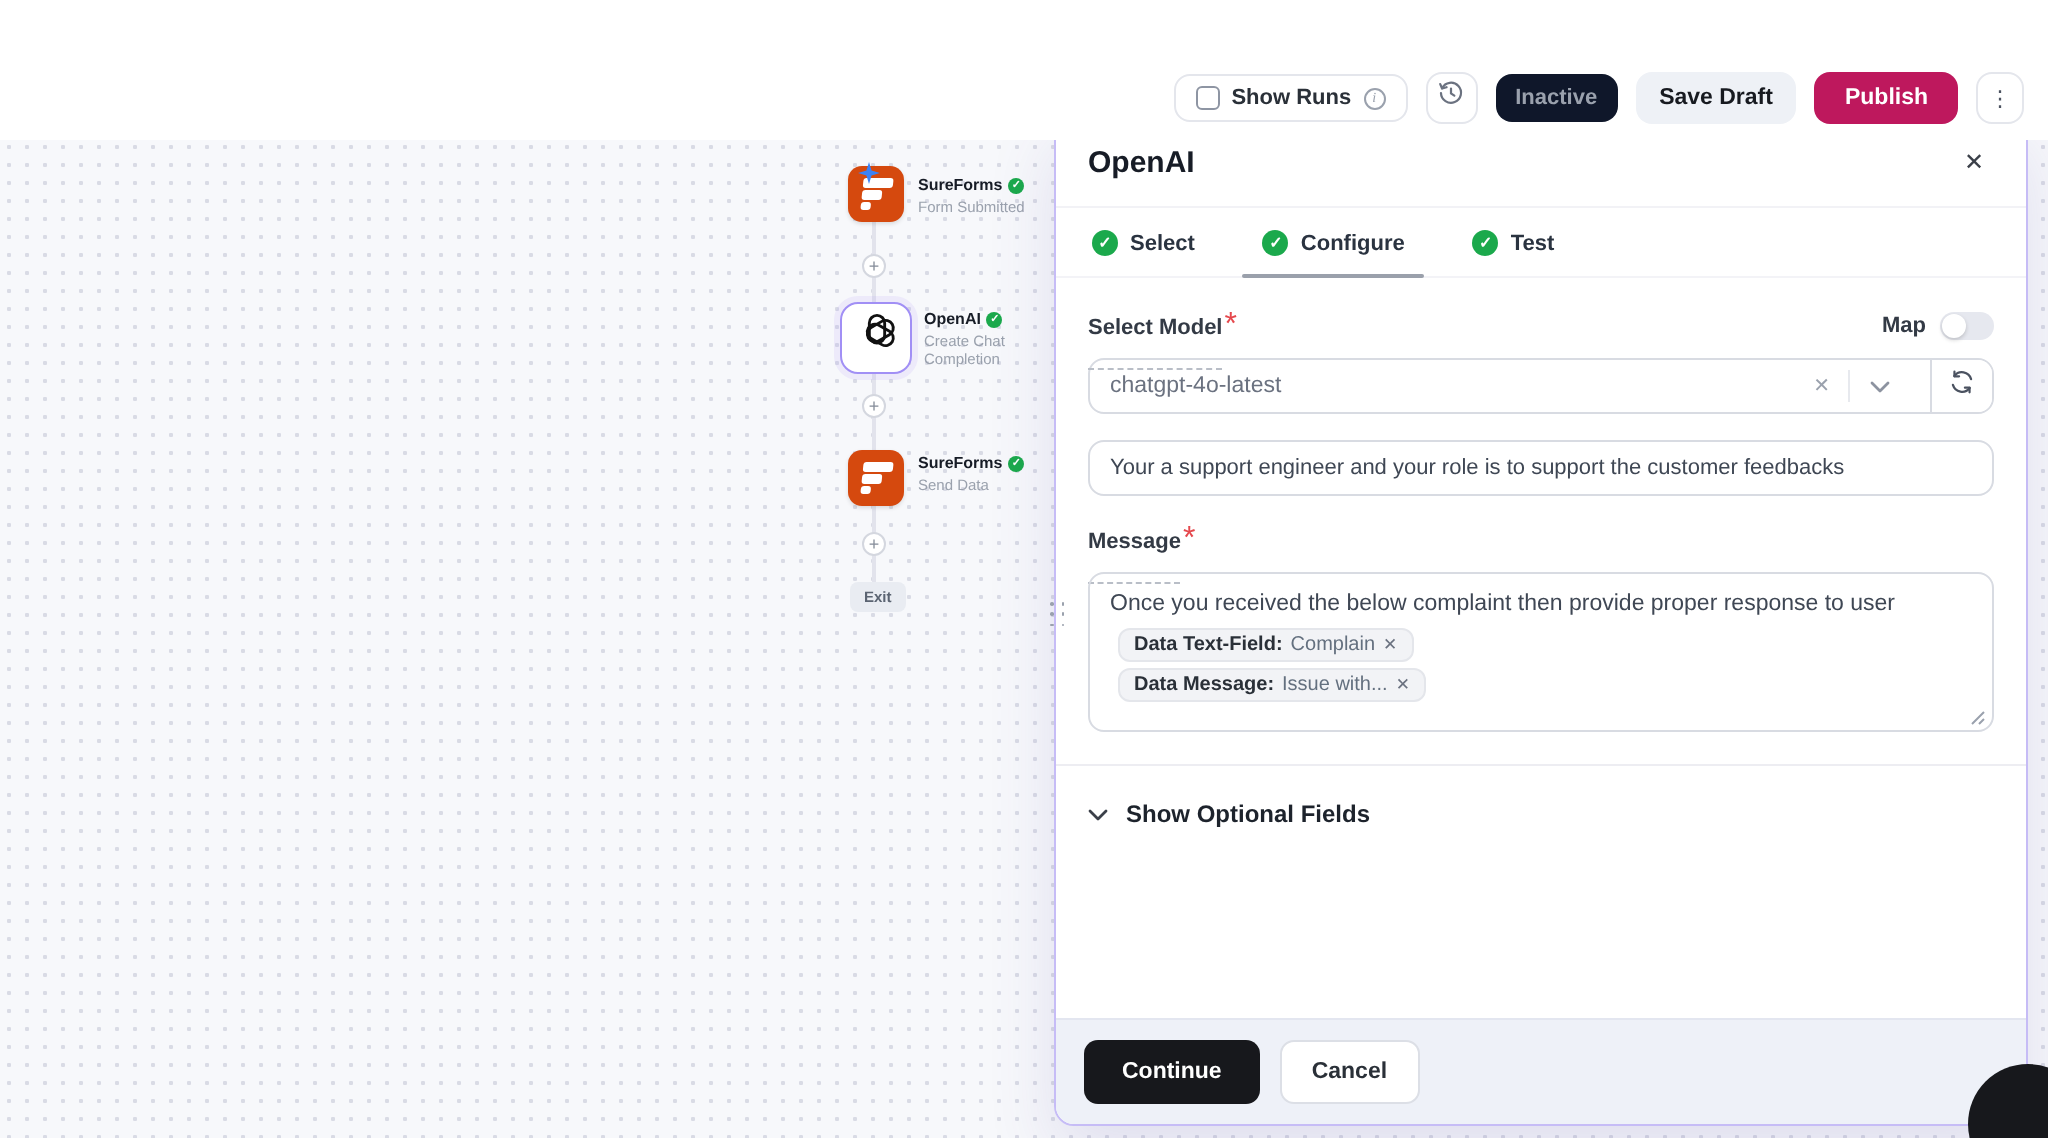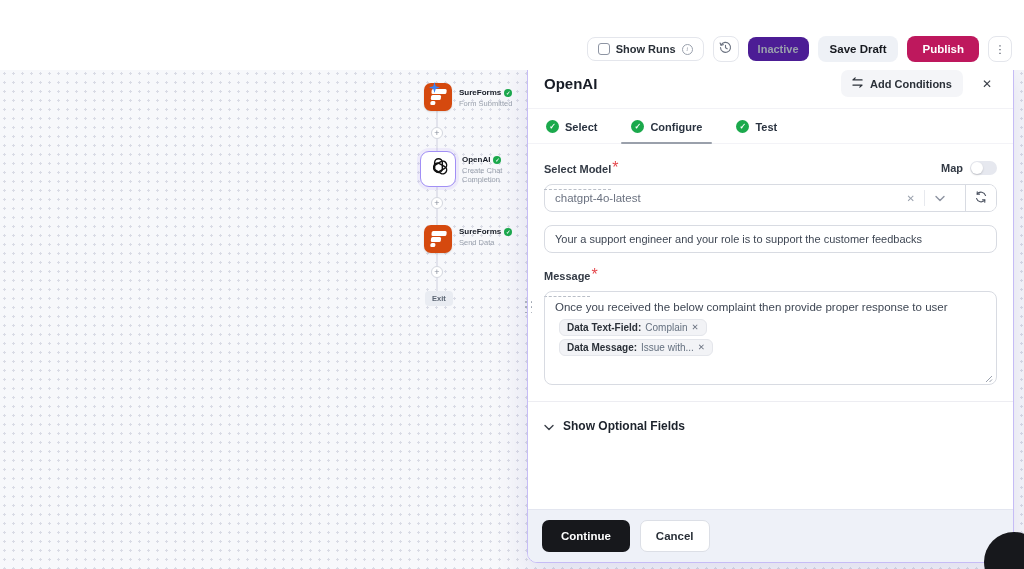--- a/index.html
+++ b/index.html
@@ -6,21 +6,21 @@
   html,body { width:1024px; height:569px; overflow:hidden; }
   body { font-family:"Liberation Sans", sans-serif; background:#fff; position:relative; color:#1f2430; }
 
   
   .topbar { position:absolute; top:0; left:0; right:0; height:42px; background:#fff; display:flex; align-items:center; justify-content:flex-end; gap:9px; padding:0 12px; z-index:30;margin-top:28px; }
   .tb-group { display:flex; align-items:center; gap:6px; border:1px solid #e4e6ec; border-radius:8px; padding:5px 10px; background:#fff; cursor:pointer; }
   .tb-checkbox { width:12px; height:12px; border:1.4px solid #8e95a3; border-radius:3px; background:#fff; }
   .tb-label { font-size:11px; font-weight:600; color:#2a3038; }
   .tb-info { width:11px; height:11px; border:1px solid #9aa1ad; border-radius:50%; font-size:7px; color:#9aa1ad; display:flex; align-items:center; justify-content:center; font-style:italic; font-family:"Liberation Serif",serif; }
   .tb-iconbtn { width:26px; height:26px; border:1px solid #e4e6ec; border-radius:8px; background:#fff; display:flex; align-items:center; justify-content:center; cursor:pointer; }
-  .tb-inactive { background:#4c1d95; border-radius:8px; padding:6px 10px; font-size:11px; font-weight:600; color:#9aa1ad; }
+  .tb-inactive { background:#0f172a; border-radius:8px; padding:6px 10px; font-size:11px; font-weight:600; color:#9aa1ad; }
   .tb-savedraft { background:#eef1f6; border-radius:8px; padding:7px 12px; font-size:11.5px; font-weight:700; color:#171a20; cursor:pointer; }
   .tb-publish { background:#be185d; border-radius:8px; padding:7px 15px; font-size:11.5px; font-weight:700; color:#fff; cursor:pointer; }
   .tb-kebab { width:24px; height:26px; border:1px solid #e4e6ec; border-radius:8px; background:#fff; display:flex; align-items:center; justify-content:center; font-size:11px; color:#4b5260; cursor:pointer; letter-spacing:0; }
 
   
   .canvas { position:absolute; top:42px; left:0; right:0; bottom:0;
     background-color:#f7f8fb;
     background-image:radial-gradient(circle, #d9dbe5 1px, rgba(0,0,0,0) 1.2px);
     background-size:9px 9px; z-index:1; }
 
@@ -63,21 +63,21 @@
   .select-group { display:flex; align-items:stretch; border:1px solid #d8dbe2; border-radius:8px; height:28px; margin-bottom:13px; background:#fff; overflow:hidden; }
   .select-main { flex:1; display:flex; align-items:center; padding:0 10px; font-size:11.5px; color:#6b7280; cursor:text; }
   .select-value { flex:1; }
   .clear-x { color:#9aa1ad; font-size:10px; padding:0 9px; cursor:pointer; }
   .vsep { width:1px; background:#e7e9ee; height:16px; align-self:center; }
   .chev-box { padding:0 10px; display:flex; align-items:center; cursor:pointer; }
   .refresh-btn { width:31px; border-left:1px solid #d8dbe2; display:flex; align-items:center; justify-content:center; background:#fff; cursor:pointer; }
 
   .text-input { border:1px solid #d8dbe2; border-radius:8px; height:28px; display:flex; align-items:center; padding:0 10px; font-size:11px; color:#3f4754; margin-bottom:13px; cursor:text; }
 
-  .msg-box { border:1px solid #d8dbe2; border-radius:8px; height:94px; padding:8px 10px; font-size:11.5px; color:#3f4754; position:relative; margin-bottom:16px; cursor:text; }
+  .msg-box { border:1px solid #d8dbe2; border-radius:8px; height:80px; padding:8px 10px; font-size:11.5px; color:#3f4754; position:relative; margin-bottom:16px; cursor:text; }
   .msg-line { line-height:1.35; }
   .pill-row { margin-top:3px; padding-left:4px; }
   .pill { display:inline-flex; align-items:center; gap:4px; background:#f2f3f6; border:1px solid #e4e6eb; border-radius:6px; padding:2px 7px; font-size:10px; }
   .pill-name { font-weight:700; color:#2a3038; }
   .pill-value { color:#64707f; }
   .pill-x { color:#6b7280; font-size:8.5px; cursor:pointer; }
   .resize-corner { position:absolute; right:3px; bottom:3px; width:8px; height:8px; cursor:nwse-resize; }
 
   .divider { height:1px; background:#ededf2; margin:4px -16px 0; }
   .optional-row { display:flex; align-items:center; gap:9px; padding:15px 0; cursor:pointer; }
@@ -179,29 +179,20 @@
   <div class="node-sub">Send Data</div>
 </div>
 
 <div class="plus-dot" style="top:266px;">+</div>
 <div class="exit-badge">Exit</div>
 
 <div class="panel">
 
   <div class="panel-header">
     <div class="panel-title">OpenAI</div>
-    <div class="add-cond">
-      <span>
-        <svg width="11" height="11" viewBox="0 0 12 12" fill="none" stroke="#2a3038" stroke-width="1.3" stroke-linecap="round" stroke-linejoin="round">
-          <path d="M3.5 1 L1 3.2 L11 3.2"></path>
-            <path d="M8.5 11 L11 8.8 L1 8.8"></path>
-        </svg>
-      </span>
-      <span>Add Conditions</span>
-    </div>
     <div class="close-x">✕</div>
   </div>
 
   <div class="tabs">
     <div class="tab">
       <span class="tab-check">✓</span>
       <span>Select</span>
     </div>
     <div class="tab active">
       <span class="tab-check">✓</span>

